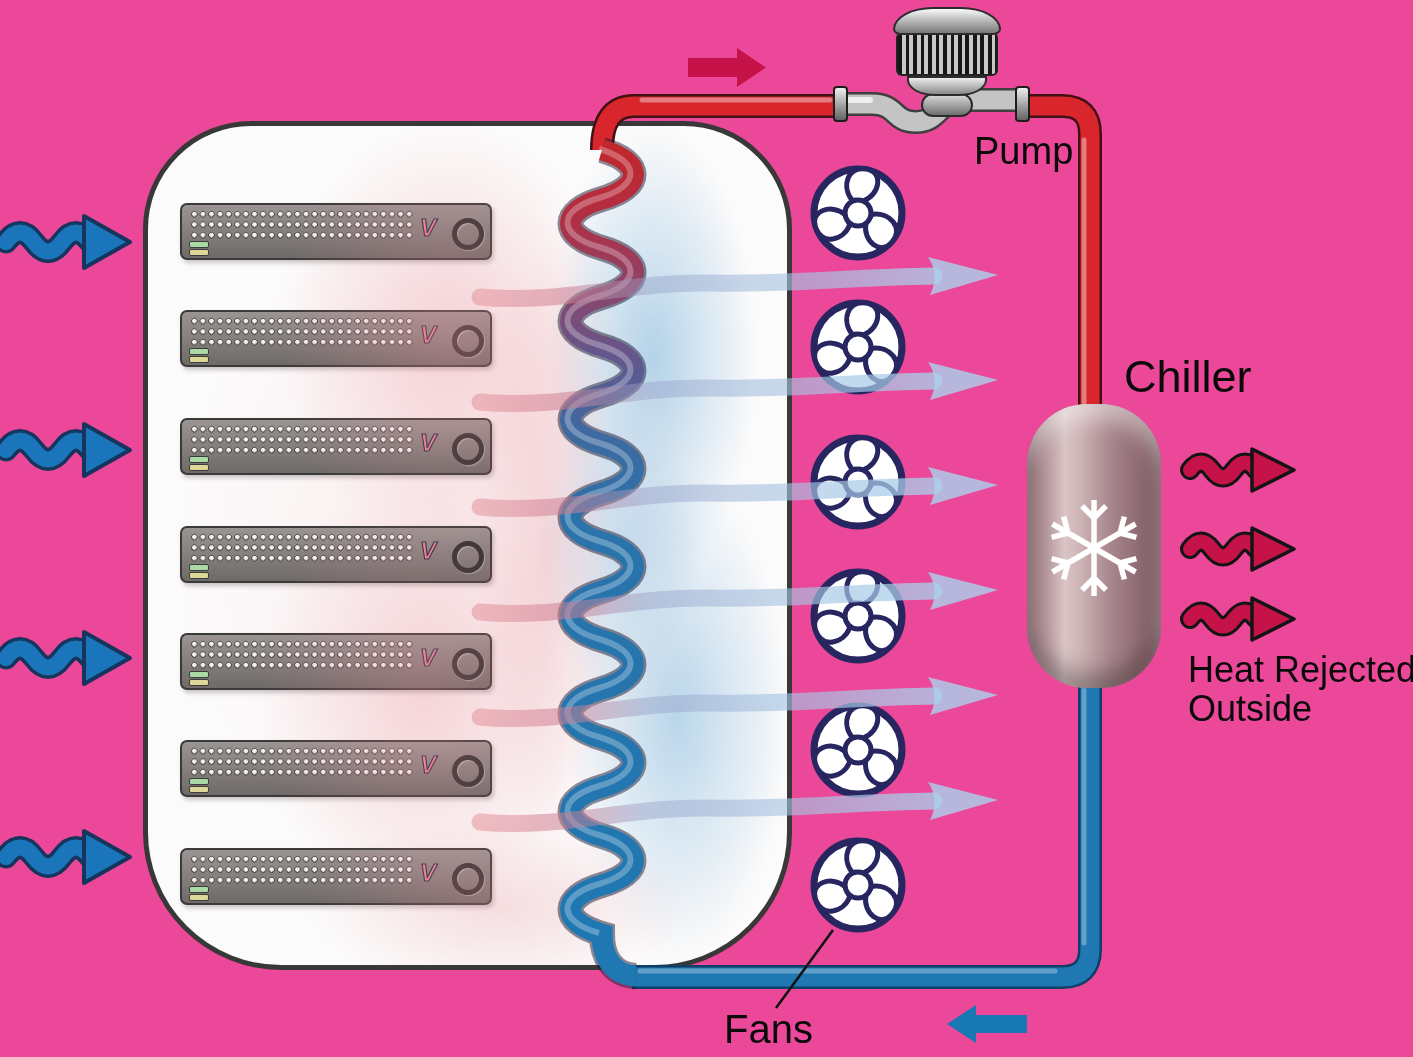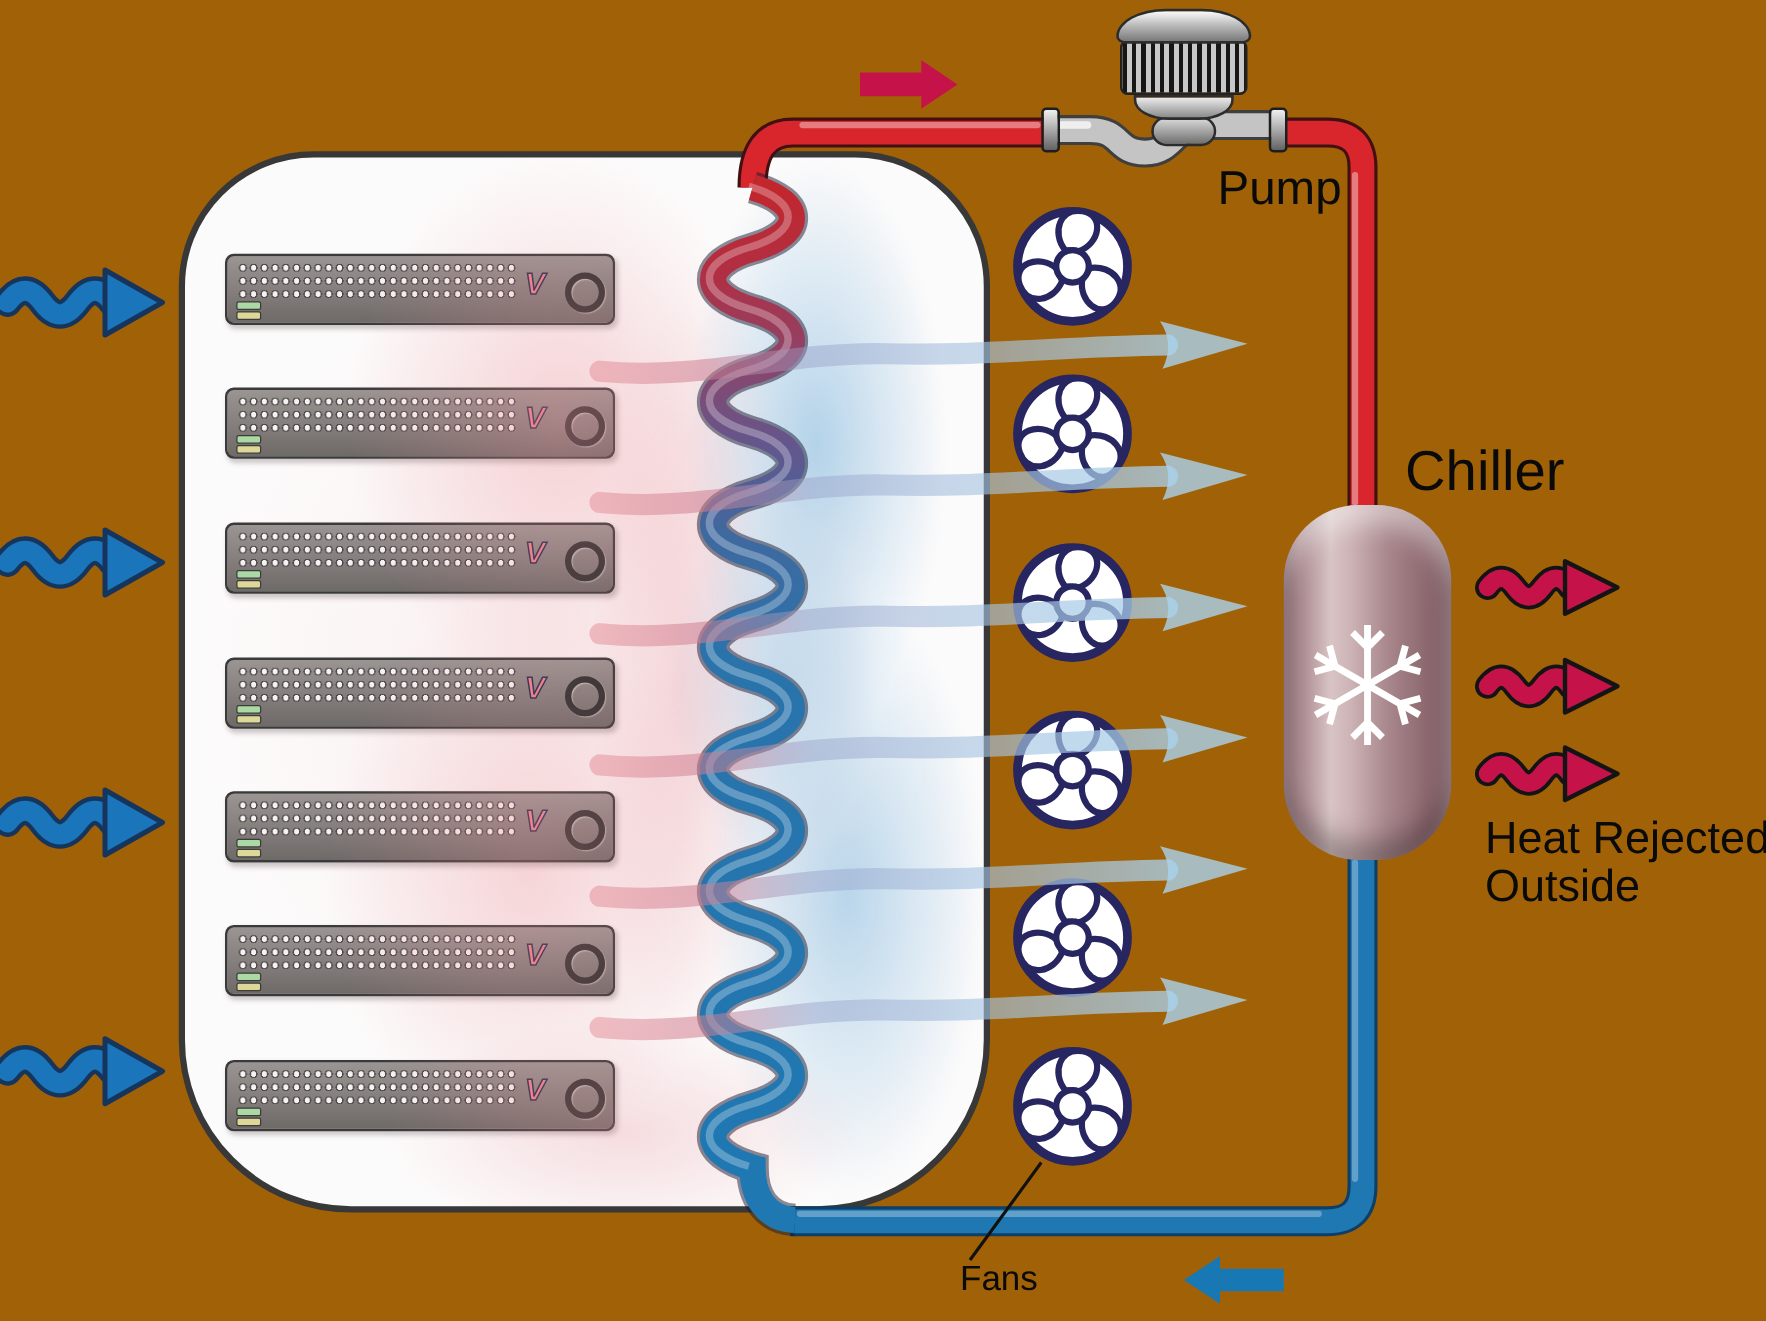--- a/index.html
+++ b/index.html
@@ -1,16 +1,16 @@
 <!DOCTYPE html>
 <html><head>
 <meta charset="utf-8">
 <style>
   html,body{margin:0;padding:0;background:#fff;}
-  #canvas{position:relative;width:1413px;height:1057px;background:#a16207;overflow:hidden;
+  #canvas{position:relative;width:1413px;height:1057px;background:#ec4899;overflow:hidden;
           font-family:"Liberation Sans", sans-serif;}
 
   
   .enclosure{position:absolute;left:143px;top:121px;width:639px;height:839px;
     border:5px solid #383838;border-radius:108px 108px 138px 138px;
     background:
       radial-gradient(ellipse 420px 500px at 300px 420px, rgba(240,170,175,.16), transparent 70%),
       #fcfbfb;}
   .clouds{position:absolute;left:148px;top:126px;width:639px;height:839px;
     border-radius:104px 104px 134px 134px;overflow:hidden;pointer-events:none;
@@ -86,21 +86,21 @@
   .chiller{position:absolute;left:1027px;top:404px;width:134px;height:284px;border-radius:60px;
     background:linear-gradient(90deg,#7e5a62 0%,#a6858b 9%,#d9c4c5 28%,#cdb3b5 40%,#a8878d 62%,#8d686f 85%,#7e5a62 100%);
     box-shadow:inset 0 16px 20px rgba(255,255,255,.45), inset 0 -16px 20px rgba(0,0,0,.28);}
   .chiller svg{position:absolute;left:17px;top:42px;}
 
   
   .lbl{position:absolute;color:#0a0a0a;line-height:1.08;}
   .lbl-pump{left:974px;top:131px;font-size:38px;}
   .lbl-chiller{left:1124px;top:353px;font-size:45px;}
   .lbl-heat{left:1188px;top:651px;font-size:36px;width:250px;}
-  .lbl-fans{left:724px;top:1008px;font-size:28px;margin-left:44px;}
+  .lbl-fans{left:724px;top:1008px;font-size:40px;}
 </style>
 </head>
 <body>
 
 <div id="canvas">
 
   <div class="enclosure"></div>
 
   <div id="servers">
     <div class="server">

